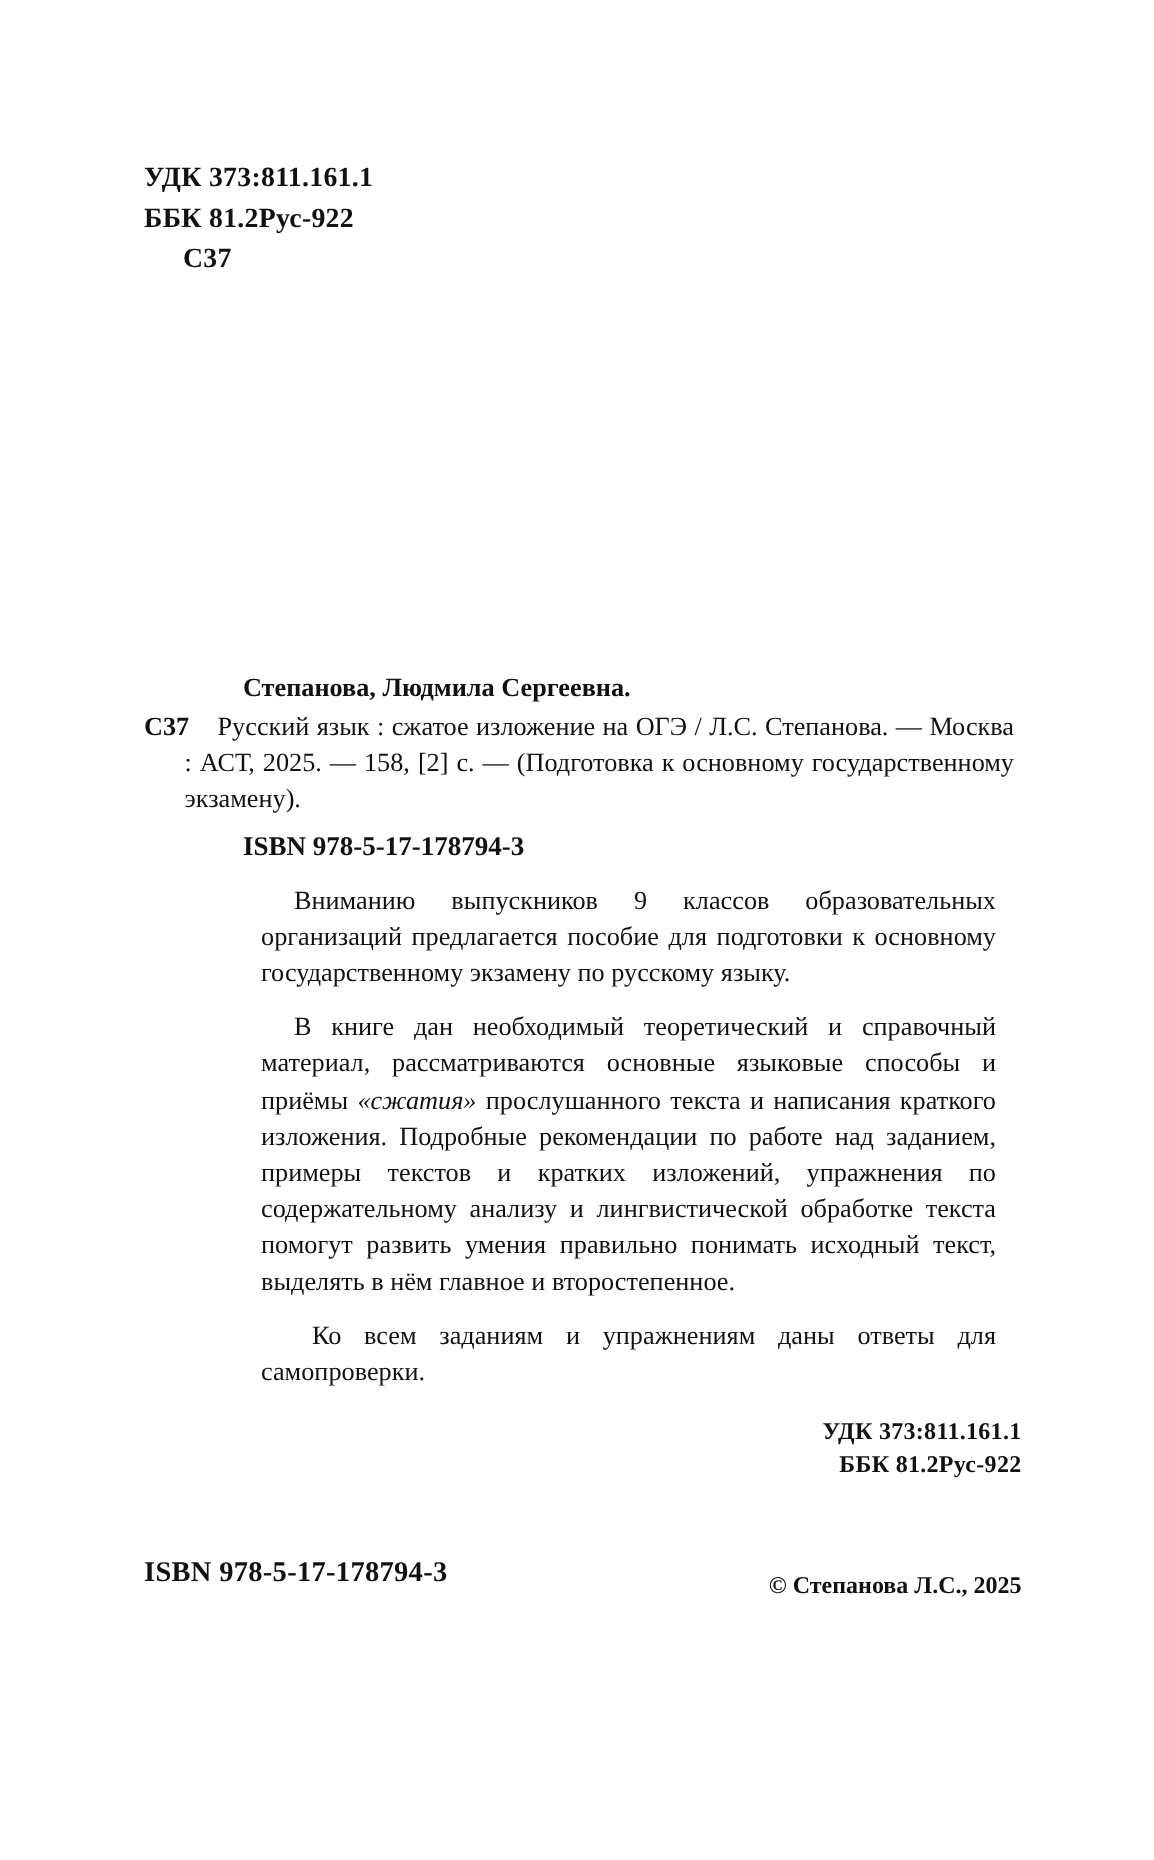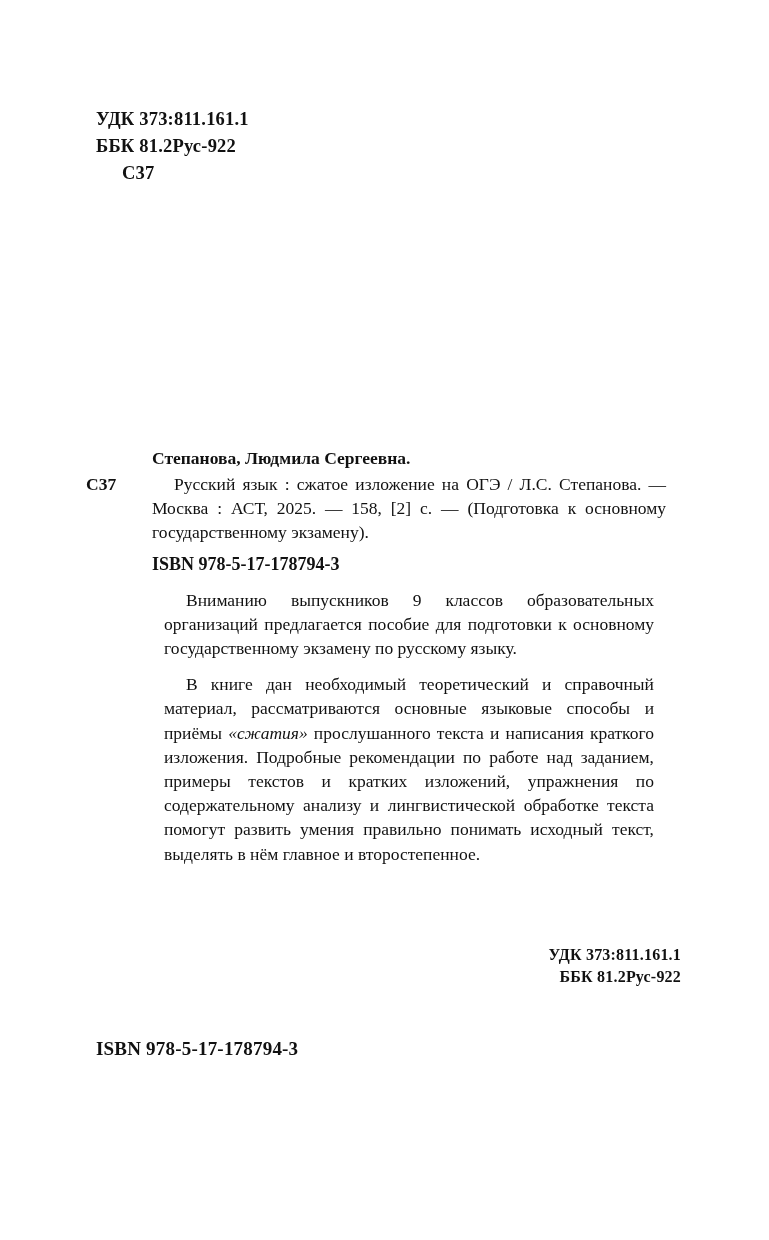--- a/index.html
+++ b/index.html
@@ -32,21 +32,21 @@
     font-size: 18.5px;
     line-height: 27px;
     letter-spacing: 0.2px;
   }
   .udk-line { white-space: nowrap; }
   .udk-code { padding-left: 26px; }
 
   
   .desc {
     position: absolute;
-    left: 86px;
+    left: 96px;
     top: 446px;
     width: 580px;
   }
   .author-line {
     font-weight: bold;
     font-size: 17.5px;
     line-height: 24px;
     margin: 0 0 2px 66px;
   }
   .entry {
@@ -55,21 +55,21 @@
     line-height: 24.2px;
   }
   .entry .shelfmark {
     position: absolute;
     left: 0;
     top: 0;
     font-weight: bold;
     font-size: 17.5px;
   }
   .entry .entry-body {
-    margin-left: 66px;
+    margin-left: 27px;
     text-align: justify;
     text-justify: inter-word;
   }
   .entry .entry-body .first-ind { display: inline-block; width: 22px; }
 
   .isbn-inner {
     margin-left: 66px;
     margin-top: 7px;
     font-weight: bold;
     font-size: 18px;
@@ -142,27 +142,29 @@
     <div class="entry">
       <span class="shelfmark">С37</span>
       <div class="entry-body"><span class="first-ind"></span><span>Русский язык : сжатое изложение на ОГЭ / Л.С. Степанова. — Москва : АСТ, 2025. — 158, [2] с. — (Подготовка к основному государственному экзамену).</span></div>
     </div>
 
     <div class="isbn-inner">ISBN 978-5-17-178794-3</div>
 
     <div class="annot">
       <p>Вниманию выпускников 9 классов образовательных организаций предлагается пособие для подготовки к основному государственному экзамену по русскому языку.</p>
       <p><span>В книге дан необходимый теоретический и справочный материал, рассматриваются основные языковые способы и приёмы </span><i>«сжатия»</i><span> прослушанного текста и написания краткого изложения. Подробные рекомендации по работе над заданием, примеры текстов и кратких изложений, упражнения по содержательному анализу и лингвистической обработке текста помогут развить умения правильно понимать исходный текст, выделять в нём главное и второстепенное.</span></p>
+      <p class="wide-indent">Ко всем заданиям и упражнениям даны ответы для самопроверки.</p>
     </div>
 
   </div>
 
   <div class="udk-repeat">
     <div>УДК 373:811.161.1</div>
     <div>ББК 81.2Рус-922</div>
   </div>
 
   <div class="isbn-bottom">ISBN 978-5-17-178794-3</div>
 
   <div class="copyright">
+    <div>© Степанова Л.С., 2025</div>
   </div>
 
 </div>
 
 </body></html>

